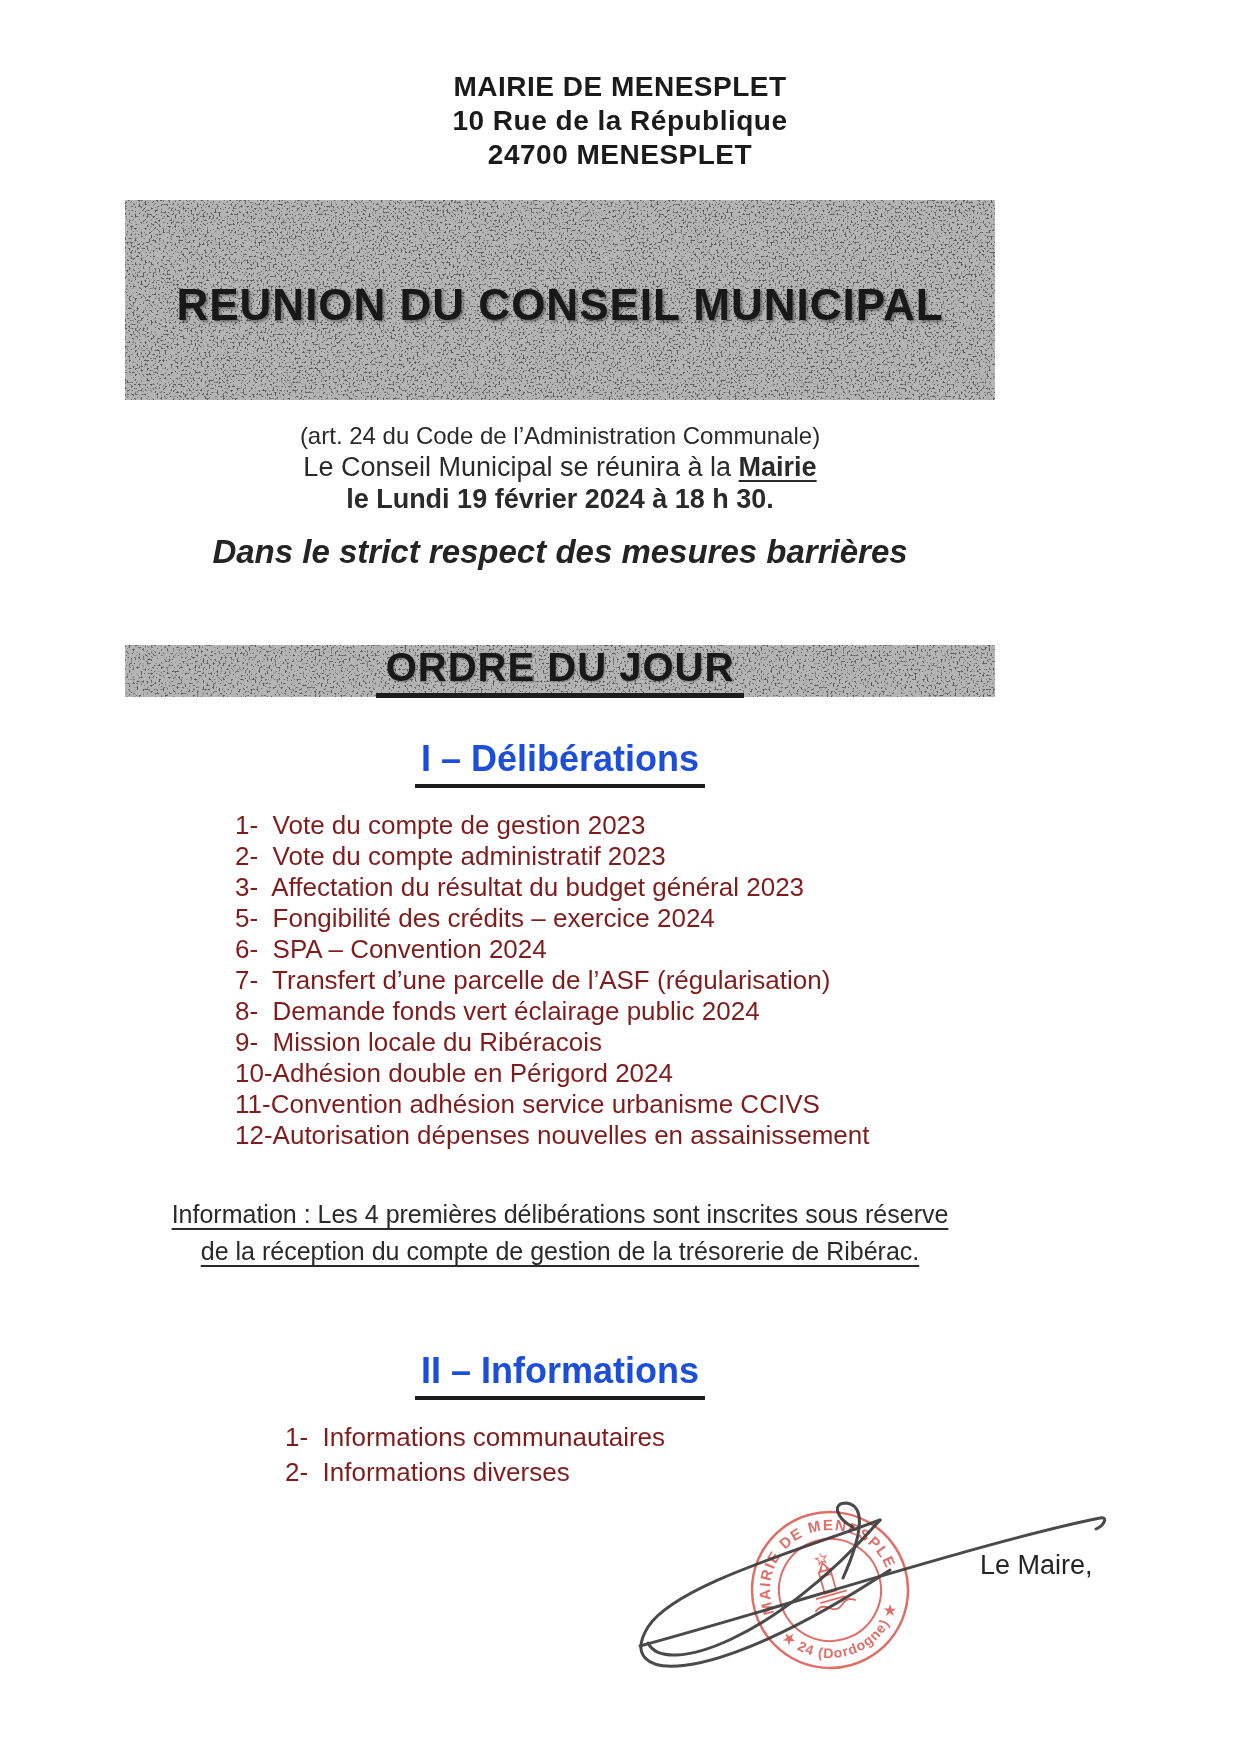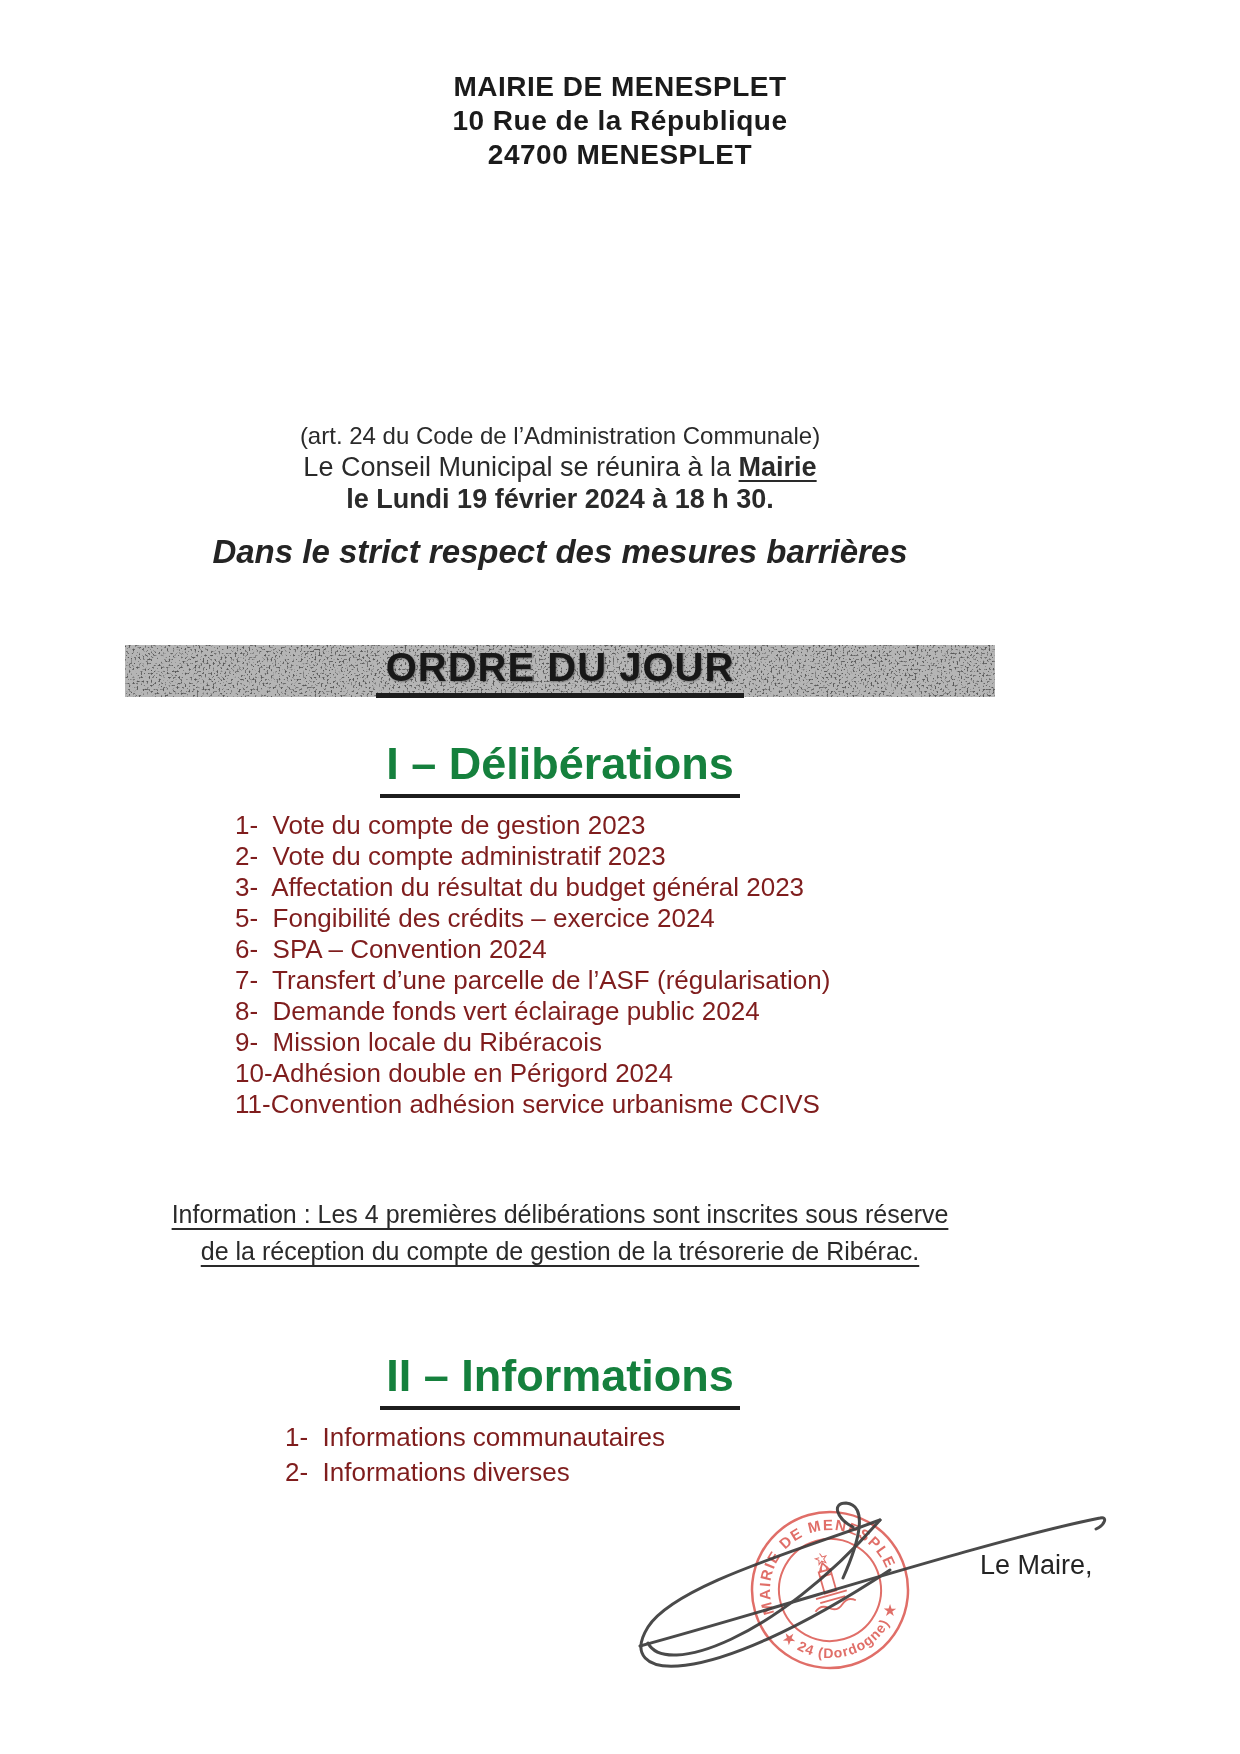--- a/index.html
+++ b/index.html
@@ -44,21 +44,21 @@
   .intro .place { font-weight:bold; text-decoration:underline; text-decoration-thickness:2px; text-underline-offset:4px; }
   .intro .when { font-weight:bold; }
   .notice {
     position:absolute; top:533px; left:125px; width:870px; text-align:center;
     font-size:33px; font-weight:bold; font-style:italic; color:#242424;
   }
 
   
   .section-title { position:absolute; left:125px; width:870px; text-align:center; margin:0; }
   .section-title span {
-    display:inline-block; font-size:45px; font-weight:bold; color:#15803d;
+    display:inline-block; font-size:36px; font-weight:bold; color:#1d4ed8;
     border-bottom:4px solid #1d1d1d; padding:0 6px 4px 6px;
   }
   .s1 { top:738px; }
   .s2 { top:1350px; }
 
   .doc-list { position:absolute; color:#7f1d1d; }
   .doc-list .li { font-size:26px; line-height:31px; white-space:pre-wrap; }
   .list-delib { top:810px; left:235px; width:840px; }
   .list-info  { top:1420px; left:285px; width:700px; }
   .list-info .li { line-height:35px; }
@@ -78,20 +78,31 @@
 <body>
 
 <div class="page">
 
   <div class="letterhead">
     <div>MAIRIE DE MENESPLET</div>
     <div>10 Rue de la République</div>
     <div>24700 MENESPLET</div>
   </div>
 
+  <div class="banner banner-main">
+    <svg class="noise" xmlns="http://www.w3.org/2000/svg" preserveAspectRatio="none">
+      <filter id="noiseA">
+          <feTurbulence type="fractalNoise" baseFrequency="0.5" numOctaves="3" seed="7"></feTurbulence>
+        <feColorMatrix type="matrix" values="0 0 0 0 0  0 0 0 0 0  0 0 0 0 0  6 0 0 0 -3.2"></feColorMatrix>
+        </filter>
+      <rect width="100%" height="100%" fill="#b5b5b5"></rect>
+      <rect width="100%" height="100%" filter="url(#noiseA)" opacity="0.5"></rect>
+    </svg>
+    <div class="banner-title">REUNION DU CONSEIL MUNICIPAL</div>
+  </div>
 
   <div class="intro">
     <div class="art">(art. 24 du Code de l’Administration Communale)</div>
     <div class="line"><span>Le Conseil Municipal se réunira à la </span><span class="place">Mairie</span></div>
     <div class="line when">le Lundi 19 février 2024 à 18 h 30.</div>
   </div>
 
   <div class="notice">Dans le strict respect des mesures barrières</div>
 
   <div class="banner banner-agenda">
@@ -114,20 +125,21 @@
     <div class="li">1-  Vote du compte de gestion 2023</div>
     <div class="li">2-  Vote du compte administratif 2023</div>
     <div class="li">3-  Affectation du résultat du budget général 2023</div>
     <div class="li">5-  Fongibilité des crédits – exercice 2024</div>
     <div class="li">6-  SPA – Convention 2024</div>
     <div class="li">7-  Transfert d’une parcelle de l’ASF (régularisation)</div>
     <div class="li">8-  Demande fonds vert éclairage public 2024</div>
     <div class="li">9-  Mission locale du Ribéracois</div>
     <div class="li">10-Adhésion double en Périgord 2024</div>
     <div class="li">11-Convention adhésion service urbanisme CCIVS</div>
+    <div class="li">12-Autorisation dépenses nouvelles en assainissement</div>
   </div>
 
   <div class="info-note">
     <div>Information : Les 4 premières délibérations sont inscrites sous réserve</div>
     <div>de la réception du compte de gestion de la trésorerie de Ribérac.</div>
   </div>
 
   <h2 class="section-title s2"><span>II – Informations</span></h2>
 
   <div class="doc-list list-info">

